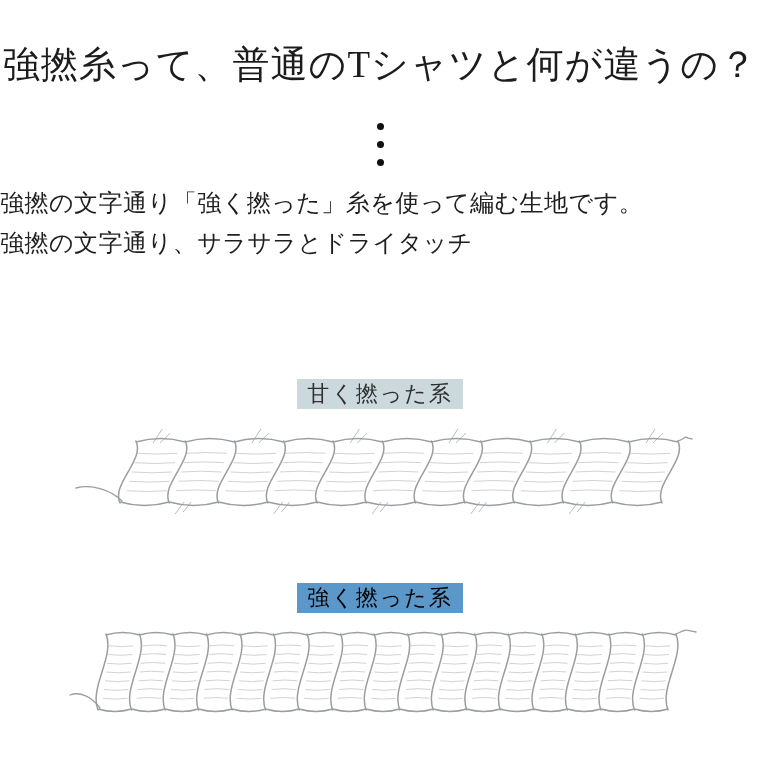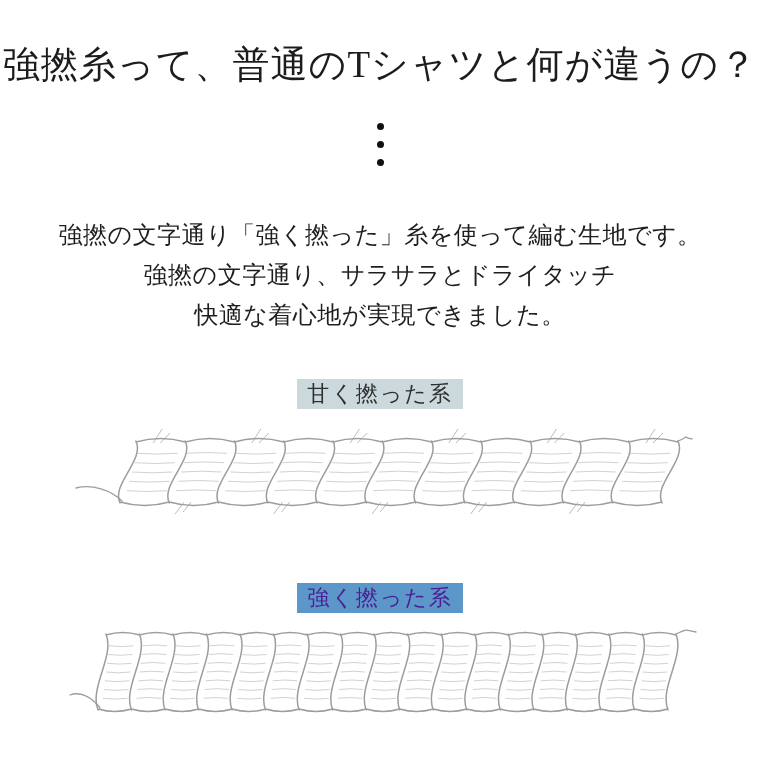--- a/index.html
+++ b/index.html
@@ -3,21 +3,21 @@
 <meta charset="utf-8">
 <style>
   html,body{margin:0;padding:0;background:#ffffff;}
   .page{position:relative;width:760px;height:760px;background:#ffffff;overflow:hidden;
         font-family:"Liberation Sans","DejaVu Sans",sans-serif;}
   .title{position:absolute;top:40px;left:0;width:100%;margin:0;text-align:center;
          font-family:"Liberation Serif","DejaVu Serif",serif;font-weight:500;
          font-size:37px;color:#1c1c1c;letter-spacing:1px;}
   .dots{position:absolute;top:123px;left:0;width:100%;}
   .dot{display:block;width:7px;height:7px;border-radius:50%;margin:0 auto 11px auto;background:#111;}
-  .desc{position:absolute;top:183px;left:0;width:100%;text-align:center;margin-top:32px;}
+  .desc{position:absolute;top:183px;left:0;width:100%;text-align:left;}
   .desc p{margin:0;font-size:24px;line-height:40px;color:#1e1e1e;letter-spacing:0.5px;}
   .label-row{position:absolute;left:0;width:100%;text-align:center;}
   .label-row.loose{top:379px;}
   .label-row.tight{top:583px;}
   .yarn-label{display:inline-block;font-size:22px;line-height:24px;padding:3px 10px;letter-spacing:2px;}
   .yarn{position:absolute;}
   #yarn0{left:74px;top:427px;}
   #yarn1{left:68px;top:626px;}
 </style>
 </head>
@@ -29,36 +29,35 @@
 
   <div class="dots" id="dots">
       <span class="dot" style="background: rgb(17, 17, 17);"></span>
       <span class="dot" style="background: rgb(17, 17, 17);"></span>
       <span class="dot" style="background: rgb(17, 17, 17);"></span>
     </div>
 
   <div class="desc">
     <p>強撚の文字通り「強く撚った」糸を使って編む生地です。</p>
     <p>強撚の文字通り、サラサラとドライタッチ</p>
-    <p>快適な着心地が実現できました。</p>
   </div>
 
   <div class="label-row loose">
     <span class="yarn-label" style="background: rgb(203, 217, 221); color: rgb(47, 47, 47);">甘く撚った系</span>
   </div>
 
   <svg class="yarn" id="yarn0" width="620" height="92" viewBox="0 0 620 92">
       <path d="M63.3,26.3 Q83.5,27.9 103.6,26.3 M60.7,35.7 Q80.8,37.3 100.9,35.7 M58,45 Q78.1,46.6 98.3,45 M55.3,54.3 Q75.5,55.9 95.6,54.3 M52.7,63.7 Q72.8,65.3 92.9,63.7 M112.6,26.3 Q132.7,24.7 152.9,26.3 M109.9,35.7 Q130.1,34.1 150.2,35.7 M107.3,45 Q127.4,43.4 147.5,45 M104.6,54.3 Q124.7,52.7 144.9,54.3 M101.9,63.7 Q122.1,62.1 142.2,63.7 M161.9,26.3 Q182,27.9 202.2,26.3 M159.2,35.7 Q179.3,37.3 199.5,35.7 M156.5,45 Q176.7,46.6 196.8,45 M153.9,54.3 Q174,55.9 194.2,54.3 M151.2,63.7 Q171.3,65.3 191.5,63.7 M211.2,26.3 Q231.3,24.7 251.4,26.3 M208.5,35.7 Q228.6,34.1 248.8,35.7 M205.8,45 Q226,43.4 246.1,45 M203.2,54.3 Q223.3,52.7 243.4,54.3 M200.5,63.7 Q220.6,62.1 240.8,63.7 M260.4,26.3 Q280.6,27.9 300.7,26.3 M257.8,35.7 Q277.9,37.3 298,35.7 M255.1,45 Q275.2,46.6 295.4,45 M252.4,54.3 Q272.6,55.9 292.7,54.3 M249.8,63.7 Q269.9,65.3 290,63.7 M309.7,26.3 Q329.8,24.7 350,26.3 M307,35.7 Q327.2,34.1 347.3,35.7 M304.4,45 Q324.5,43.4 344.6,45 M301.7,54.3 Q321.8,52.7 342,54.3 M299,63.7 Q319.2,62.1 339.3,63.7 M359,26.3 Q379.1,27.9 399.2,26.3 M356.3,35.7 Q376.4,37.3 396.6,35.7 M353.6,45 Q373.8,46.6 393.9,45 M351,54.3 Q371.1,55.9 391.2,54.3 M348.3,63.7 Q368.4,65.3 388.6,63.7 M408.2,26.3 Q428.4,24.7 448.5,26.3 M405.6,35.7 Q425.7,34.1 445.8,35.7 M402.9,45 Q423,43.4 443.2,45 M400.2,54.3 Q420.4,52.7 440.5,54.3 M397.6,63.7 Q417.7,62.1 437.8,63.7 M457.5,26.3 Q477.7,27.9 497.8,26.3 M454.8,35.7 Q475,37.3 495.1,35.7 M452.2,45 Q472.3,46.6 492.5,45 M449.5,54.3 Q469.7,55.9 489.8,54.3 M446.8,63.7 Q467,65.3 487.1,63.7 M506.8,26.3 Q526.9,24.7 547.1,26.3 M504.1,35.7 Q524.3,34.1 544.4,35.7 M501.5,45 Q521.6,43.4 541.7,45 M498.8,54.3 Q518.9,52.7 539.1,54.3 M496.1,63.7 Q516.3,62.1 536.4,63.7 M556.1,26.3 Q576.2,27.9 596.3,26.3 M553.4,35.7 Q573.5,37.3 593.7,35.7 M550.7,45 Q570.9,46.6 591,45 M548.1,54.3 Q568.2,55.9 588.3,54.3 M545.4,63.7 Q565.5,65.3 585.7,63.7 " fill="none" stroke="#d2d2d2" stroke-width="1"></path>
       <path d="M79.2,16 L88.2,2 M86.2,16 L96.2,6 M110.1,75 L101.1,87 M117.1,75 L109.1,85 M177.8,16 L186.8,2 M184.8,16 L194.8,6 M208.6,75 L199.6,87 M215.6,75 L207.6,85 M276.3,16 L285.3,2 M283.3,16 L293.3,6 M307.1,75 L298.1,87 M314.1,75 L306.1,85 M374.9,16 L383.9,2 M381.9,16 L391.9,6 M405.7,75 L396.7,87 M412.7,75 L404.7,85 M473.4,16 L482.4,2 M480.4,16 L490.4,6 M504.2,75 L495.2,87 M511.2,75 L503.2,85 M572,16 L581,2 M579,16 L589,6 " fill="none" stroke="#b9bcbe" stroke-width="1"></path>
       <path d="M62,15 Q86.6,8 111.3,15 M111.3,15 Q135.9,8 160.5,15 M160.5,15 Q185.2,8 209.8,15 M209.8,15 Q234.5,8 259.1,15 M259.1,15 Q283.7,8 308.4,15 M308.4,15 Q333,8 357.6,15 M357.6,15 Q382.3,8 406.9,15 M406.9,15 Q431.5,8 456.2,15 M456.2,15 Q480.8,8 505.5,15 M505.5,15 Q530.1,8 554.7,15 M554.7,15 Q579.4,8 604,15 M46,75 Q70.6,82 95.3,75 M95.3,75 Q119.9,82 144.5,75 M144.5,75 Q169.2,82 193.8,75 M193.8,75 Q218.5,82 243.1,75 M243.1,75 Q267.7,82 292.4,75 M292.4,75 Q317,82 341.6,75 M341.6,75 Q366.3,82 390.9,75 M390.9,75 Q415.5,82 440.2,75 M440.2,75 Q464.8,82 489.5,75 M489.5,75 Q514.1,82 538.7,75 M538.7,75 Q563.4,82 588,75 M46,76 C37,57.3 71,32.7 62,14 M95.3,76 C86.3,57.3 120.3,32.7 111.3,14 M144.5,76 C135.5,57.3 169.5,32.7 160.5,14 M193.8,76 C184.8,57.3 218.8,32.7 209.8,14 M243.1,76 C234.1,57.3 268.1,32.7 259.1,14 M292.4,76 C283.4,57.3 317.4,32.7 308.4,14 M341.6,76 C332.6,57.3 366.6,32.7 357.6,14 M390.9,76 C381.9,57.3 415.9,32.7 406.9,14 M440.2,76 C431.2,57.3 465.2,32.7 456.2,14 M489.5,76 C480.5,57.3 514.5,32.7 505.5,14 M538.7,76 C529.7,57.3 563.7,32.7 554.7,14 M588,76 C579,57.3 613,32.7 604,14 " fill="none" stroke="#9a9da1" stroke-width="1.5" stroke-linecap="round"></path>
       <path d="M2,61 C18.4,57 36.8,63 48,74 M604,14 C618,8 606,10 618,12" fill="none" stroke="#9a9da1" stroke-width="1.3" stroke-linecap="round"></path>
     </svg>
 
   <div class="label-row tight">
-    <span class="yarn-label" style="background: rgb(91, 151, 201); color: #4c1d95;">強く撚った系</span>
+    <span class="yarn-label" style="background: rgb(91, 151, 201); color: #000000;">強く撚った系</span>
   </div>
 
   <svg class="yarn" id="yarn1" width="630" height="95" viewBox="0 0 630 95">
       <path d="M41,19.8 Q53.3,21.4 65.5,19.8 M40,28.5 Q52.3,30.1 64.5,28.5 M39,37.3 Q51.3,38.9 63.5,37.3 M38,46 Q50.3,47.6 62.5,46 M37,54.8 Q49.3,56.4 61.5,54.8 M36,63.5 Q48.3,65.1 60.5,63.5 M35,72.3 Q47.3,73.9 59.5,72.3 M74.5,19.8 Q86.8,18.2 99.1,19.8 M73.5,28.5 Q85.8,26.9 98.1,28.5 M72.5,37.3 Q84.8,35.7 97.1,37.3 M71.5,46 Q83.8,44.4 96.1,46 M70.5,54.8 Q82.8,53.2 95.1,54.8 M69.5,63.5 Q81.8,61.9 94.1,63.5 M68.5,72.3 Q80.8,70.7 93.1,72.3 M108.1,19.8 Q120.3,21.4 132.6,19.8 M107.1,28.5 Q119.3,30.1 131.6,28.5 M106.1,37.3 Q118.3,38.9 130.6,37.3 M105.1,46 Q117.3,47.6 129.6,46 M104.1,54.8 Q116.3,56.4 128.6,54.8 M103.1,63.5 Q115.3,65.1 127.6,63.5 M102.1,72.3 Q114.3,73.9 126.6,72.3 M141.6,19.8 Q153.9,18.2 166.1,19.8 M140.6,28.5 Q152.9,26.9 165.1,28.5 M139.6,37.3 Q151.9,35.7 164.1,37.3 M138.6,46 Q150.9,44.4 163.1,46 M137.6,54.8 Q149.9,53.2 162.1,54.8 M136.6,63.5 Q148.9,61.9 161.1,63.5 M135.6,72.3 Q147.9,70.7 160.1,72.3 M175.1,19.8 Q187.4,21.4 199.6,19.8 M174.1,28.5 Q186.4,30.1 198.6,28.5 M173.1,37.3 Q185.4,38.9 197.6,37.3 M172.1,46 Q184.4,47.6 196.6,46 M171.1,54.8 Q183.4,56.4 195.6,54.8 M170.1,63.5 Q182.4,65.1 194.6,63.5 M169.1,72.3 Q181.4,73.9 193.6,72.3 M208.6,19.8 Q220.9,18.2 233.2,19.8 M207.6,28.5 Q219.9,26.9 232.2,28.5 M206.6,37.3 Q218.9,35.7 231.2,37.3 M205.6,46 Q217.9,44.4 230.2,46 M204.6,54.8 Q216.9,53.2 229.2,54.8 M203.6,63.5 Q215.9,61.9 228.2,63.5 M202.6,72.3 Q214.9,70.7 227.2,72.3 M242.2,19.8 Q254.4,21.4 266.7,19.8 M241.2,28.5 Q253.4,30.1 265.7,28.5 M240.2,37.3 Q252.4,38.9 264.7,37.3 M239.2,46 Q251.4,47.6 263.7,46 M238.2,54.8 Q250.4,56.4 262.7,54.8 M237.2,63.5 Q249.4,65.1 261.7,63.5 M236.2,72.3 Q248.4,73.9 260.7,72.3 M275.7,19.8 Q288,18.2 300.2,19.8 M274.7,28.5 Q287,26.9 299.2,28.5 M273.7,37.3 Q286,35.7 298.2,37.3 M272.7,46 Q285,44.4 297.2,46 M271.7,54.8 Q284,53.2 296.2,54.8 M270.7,63.5 Q283,61.9 295.2,63.5 M269.7,72.3 Q282,70.7 294.2,72.3 M309.2,19.8 Q321.5,21.4 333.8,19.8 M308.2,28.5 Q320.5,30.1 332.8,28.5 M307.2,37.3 Q319.5,38.9 331.8,37.3 M306.2,46 Q318.5,47.6 330.8,46 M305.2,54.8 Q317.5,56.4 329.8,54.8 M304.2,63.5 Q316.5,65.1 328.8,63.5 M303.2,72.3 Q315.5,73.9 327.8,72.3 M342.8,19.8 Q355,18.2 367.3,19.8 M341.8,28.5 Q354,26.9 366.3,28.5 M340.8,37.3 Q353,35.7 365.3,37.3 M339.8,46 Q352,44.4 364.3,46 M338.8,54.8 Q351,53.2 363.3,54.8 M337.8,63.5 Q350,61.9 362.3,63.5 M336.8,72.3 Q349,70.7 361.3,72.3 M376.3,19.8 Q388.6,21.4 400.8,19.8 M375.3,28.5 Q387.6,30.1 399.8,28.5 M374.3,37.3 Q386.6,38.9 398.8,37.3 M373.3,46 Q385.6,47.6 397.8,46 M372.3,54.8 Q384.6,56.4 396.8,54.8 M371.3,63.5 Q383.6,65.1 395.8,63.5 M370.3,72.3 Q382.6,73.9 394.8,72.3 M409.8,19.8 Q422.1,18.2 434.4,19.8 M408.8,28.5 Q421.1,26.9 433.4,28.5 M407.8,37.3 Q420.1,35.7 432.4,37.3 M406.8,46 Q419.1,44.4 431.4,46 M405.8,54.8 Q418.1,53.2 430.4,54.8 M404.8,63.5 Q417.1,61.9 429.4,63.5 M403.8,72.3 Q416.1,70.7 428.4,72.3 M443.4,19.8 Q455.6,21.4 467.9,19.8 M442.4,28.5 Q454.6,30.1 466.9,28.5 M441.4,37.3 Q453.6,38.9 465.9,37.3 M440.4,46 Q452.6,47.6 464.9,46 M439.4,54.8 Q451.6,56.4 463.9,54.8 M438.4,63.5 Q450.6,65.1 462.9,63.5 M437.4,72.3 Q449.6,73.9 461.9,72.3 M476.9,19.8 Q489.1,18.2 501.4,19.8 M475.9,28.5 Q488.1,26.9 500.4,28.5 M474.9,37.3 Q487.1,35.7 499.4,37.3 M473.9,46 Q486.1,44.4 498.4,46 M472.9,54.8 Q485.1,53.2 497.4,54.8 M471.9,63.5 Q484.1,61.9 496.4,63.5 M470.9,72.3 Q483.1,70.7 495.4,72.3 M510.4,19.8 Q522.7,21.4 534.9,19.8 M509.4,28.5 Q521.7,30.1 533.9,28.5 M508.4,37.3 Q520.7,38.9 532.9,37.3 M507.4,46 Q519.7,47.6 531.9,46 M506.4,54.8 Q518.7,56.4 530.9,54.8 M505.4,63.5 Q517.7,65.1 529.9,63.5 M504.4,72.3 Q516.7,73.9 528.9,72.3 M543.9,19.8 Q556.2,18.2 568.5,19.8 M542.9,28.5 Q555.2,26.9 567.5,28.5 M541.9,37.3 Q554.2,35.7 566.5,37.3 M540.9,46 Q553.2,44.4 565.5,46 M539.9,54.8 Q552.2,53.2 564.5,54.8 M538.9,63.5 Q551.2,61.9 563.5,63.5 M537.9,72.3 Q550.2,70.7 562.5,72.3 M577.5,19.8 Q589.7,21.4 602,19.8 M576.5,28.5 Q588.7,30.1 601,28.5 M575.5,37.3 Q587.7,38.9 600,37.3 M574.5,46 Q586.7,47.6 599,46 M573.5,54.8 Q585.7,56.4 598,54.8 M572.5,63.5 Q584.7,65.1 597,63.5 M571.5,72.3 Q583.7,73.9 596,72.3 " fill="none" stroke="#d2d2d2" stroke-width="1"></path>
       <path d="" fill="none" stroke="#b9bcbe" stroke-width="1"></path>
       <path d="M38,9 Q54.8,4 71.5,9 M71.5,9 Q88.3,4 105.1,9 M105.1,9 Q121.8,4 138.6,9 M138.6,9 Q155.4,4 172.1,9 M172.1,9 Q188.9,4 205.6,9 M205.6,9 Q222.4,4 239.2,9 M239.2,9 Q255.9,4 272.7,9 M272.7,9 Q289.5,4 306.2,9 M306.2,9 Q323,4 339.8,9 M339.8,9 Q356.5,4 373.3,9 M373.3,9 Q390.1,4 406.8,9 M406.8,9 Q423.6,4 440.4,9 M440.4,9 Q457.1,4 473.9,9 M473.9,9 Q490.6,4 507.4,9 M507.4,9 Q524.2,4 540.9,9 M540.9,9 Q557.7,4 574.5,9 M574.5,9 Q591.2,4 608,9 M30,83 Q46.8,88 63.5,83 M63.5,83 Q80.3,88 97.1,83 M97.1,83 Q113.8,88 130.6,83 M130.6,83 Q147.4,88 164.1,83 M164.1,83 Q180.9,88 197.6,83 M197.6,83 Q214.4,88 231.2,83 M231.2,83 Q247.9,88 264.7,83 M264.7,83 Q281.5,88 298.2,83 M298.2,83 Q315,88 331.8,83 M331.8,83 Q348.5,88 365.3,83 M365.3,83 Q382.1,88 398.8,83 M398.8,83 Q415.6,88 432.4,83 M432.4,83 Q449.1,88 465.9,83 M465.9,83 Q482.6,88 499.4,83 M499.4,83 Q516.2,88 532.9,83 M532.9,83 Q549.7,88 566.5,83 M566.5,83 Q583.2,88 600,83 M30,84 C21,61.4 47,30.6 38,8 M63.5,84 C54.5,61.4 80.5,30.6 71.5,8 M97.1,84 C88.1,61.4 114.1,30.6 105.1,8 M130.6,84 C121.6,61.4 147.6,30.6 138.6,8 M164.1,84 C155.1,61.4 181.1,30.6 172.1,8 M197.6,84 C188.6,61.4 214.6,30.6 205.6,8 M231.2,84 C222.2,61.4 248.2,30.6 239.2,8 M264.7,84 C255.7,61.4 281.7,30.6 272.7,8 M298.2,84 C289.2,61.4 315.2,30.6 306.2,8 M331.8,84 C322.8,61.4 348.8,30.6 339.8,8 M365.3,84 C356.3,61.4 382.3,30.6 373.3,8 M398.8,84 C389.8,61.4 415.8,30.6 406.8,8 M432.4,84 C423.4,61.4 449.4,30.6 440.4,8 M465.9,84 C456.9,61.4 482.9,30.6 473.9,8 M499.4,84 C490.4,61.4 516.4,30.6 507.4,8 M532.9,84 C523.9,61.4 549.9,30.6 540.9,8 M566.5,84 C557.5,61.4 583.5,30.6 574.5,8 M600,84 C591,61.4 617,30.6 608,8 " fill="none" stroke="#9a9da1" stroke-width="1.5" stroke-linecap="round"></path>
       <path d="M2,69 C12,65 24,71 32,82 M608,8 C622,2 616,4 628,6" fill="none" stroke="#9a9da1" stroke-width="1.3" stroke-linecap="round"></path>
     </svg>
 
 </main>

